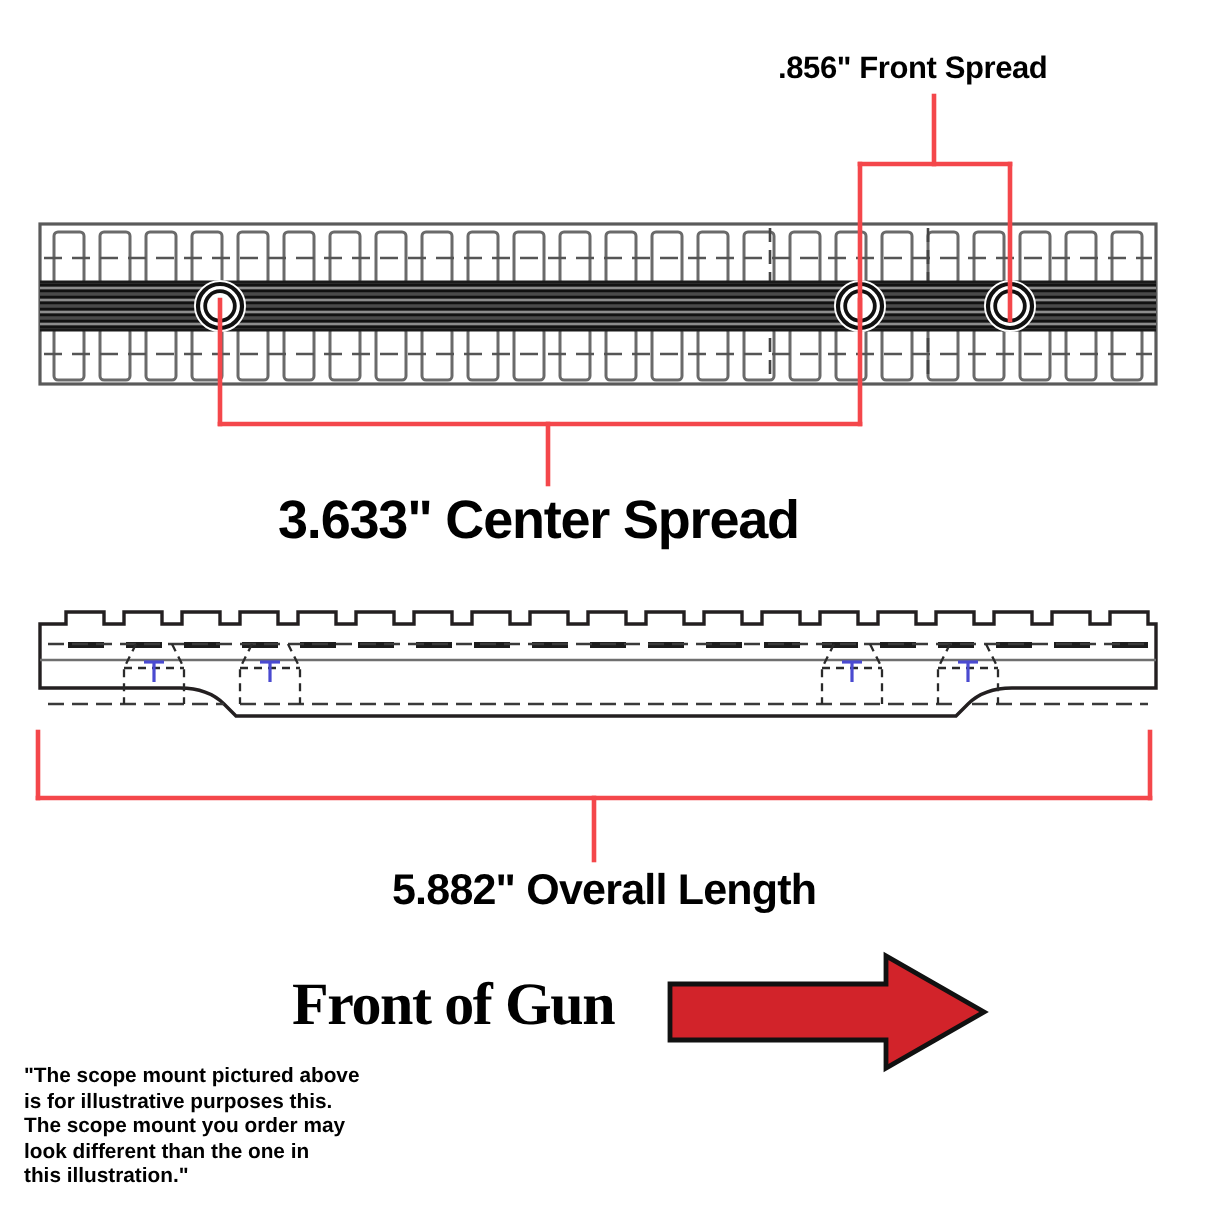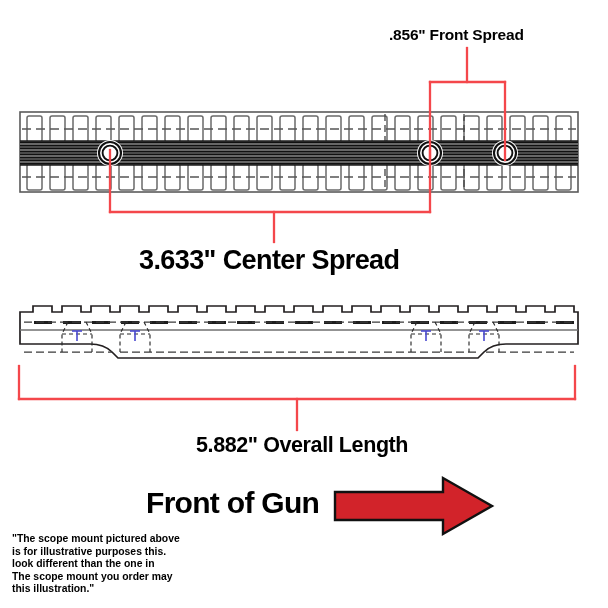--- a/index.html
+++ b/index.html
@@ -50,20 +50,21 @@
     font-size: 21.5px;
     font-weight: bold;
     letter-spacing: -0.4px;
   }
   #front-of-gun-label {
     left: 146px;
     top: 486px;
     font-size: 30px;
     font-weight: bold;
     letter-spacing: -0.7px;
+    font-family: Liberation Serif, serif;
   }
   #disclaimer {
     left: 12px;
     top: 533px;
     font-size: 10.4px;
     font-weight: bold;
     line-height: 12.6px;
     white-space: normal;
     width: 210px;
   }
@@ -334,18 +335,18 @@
              L 443 520
              L 335 520
              Z" fill="#d2232a" stroke="#111111" stroke-width="2.4" stroke-linejoin="miter"></path>
   </svg>
 
   <div class="txt" id="front-of-gun-label">Front of Gun</div>
 
   <div class="txt" id="disclaimer">
     <div>"The scope mount pictured above</div>
     <div>is for illustrative purposes this.</div>
+    <div>The scope mount you order may</div>
     <div>look different than the one in</div>
-    <div>The scope mount you order may</div>
     <div>this illustration."</div>
   </div>
 
 </div>
 
 </body></html>

